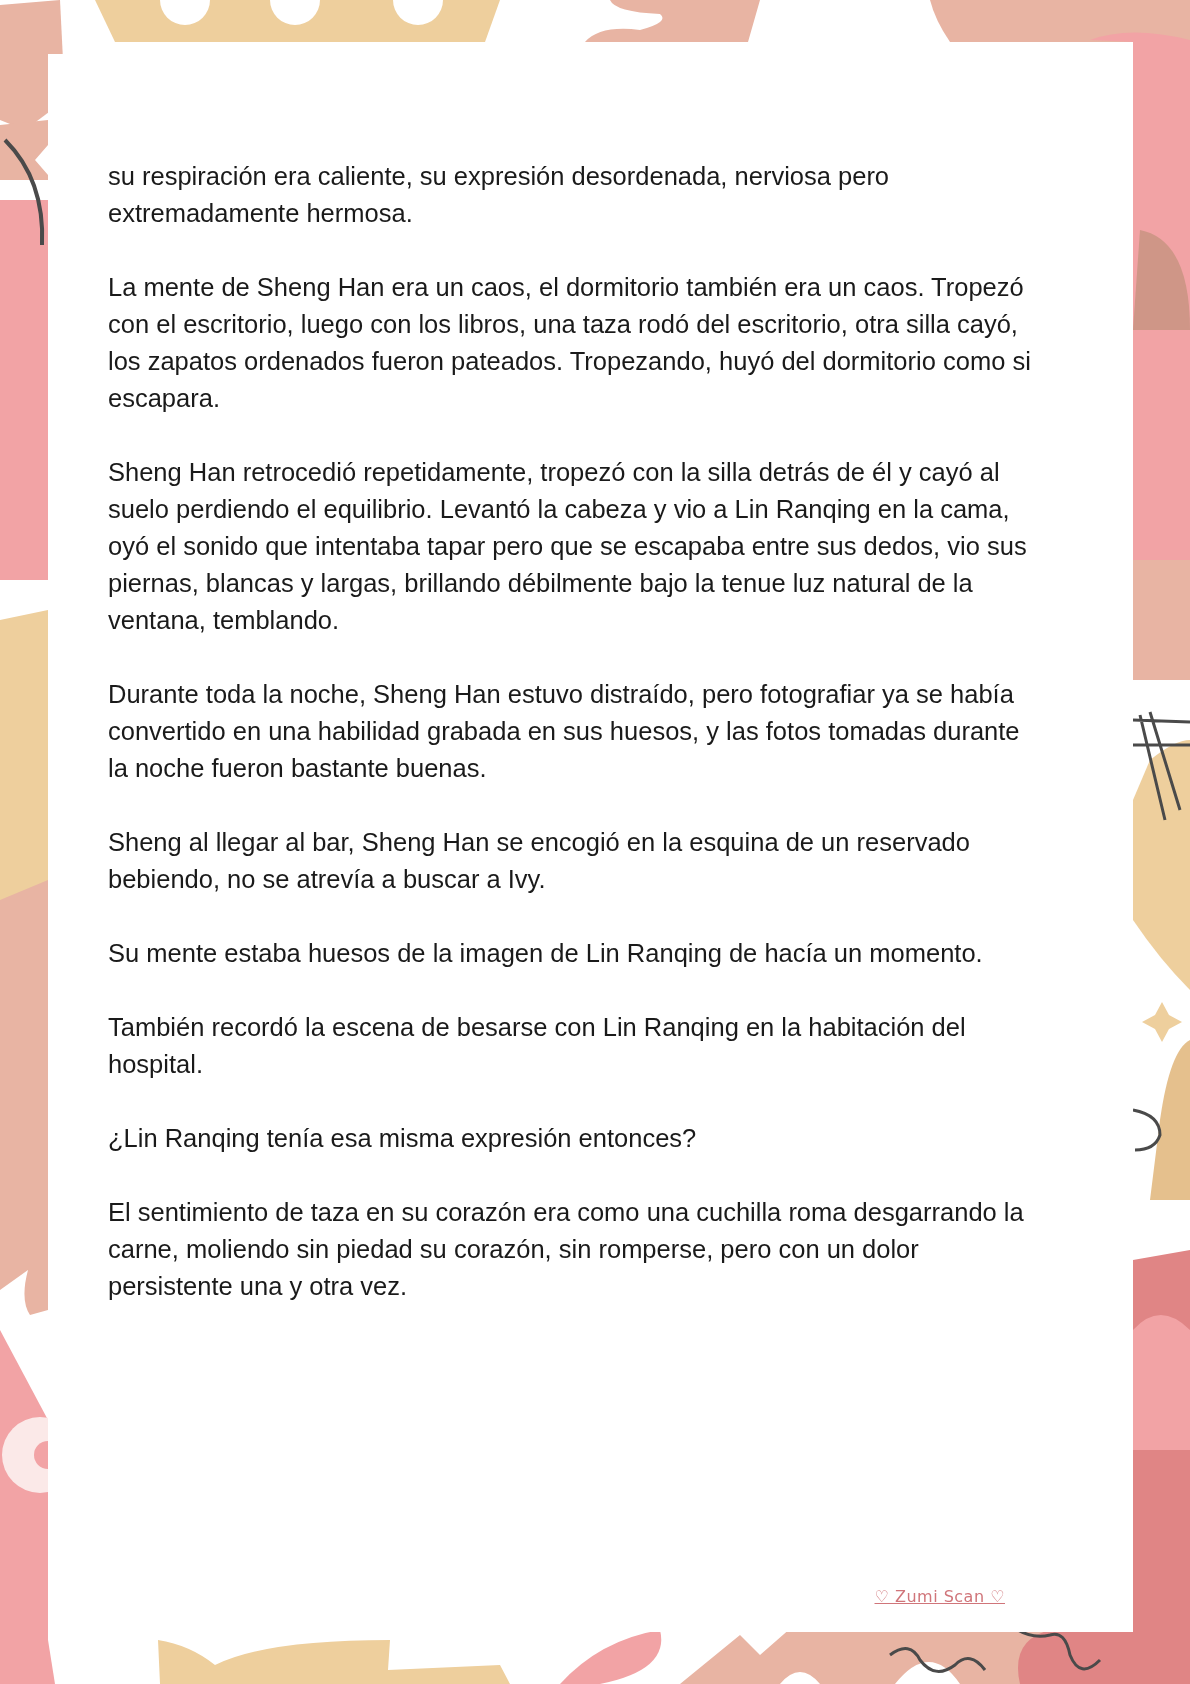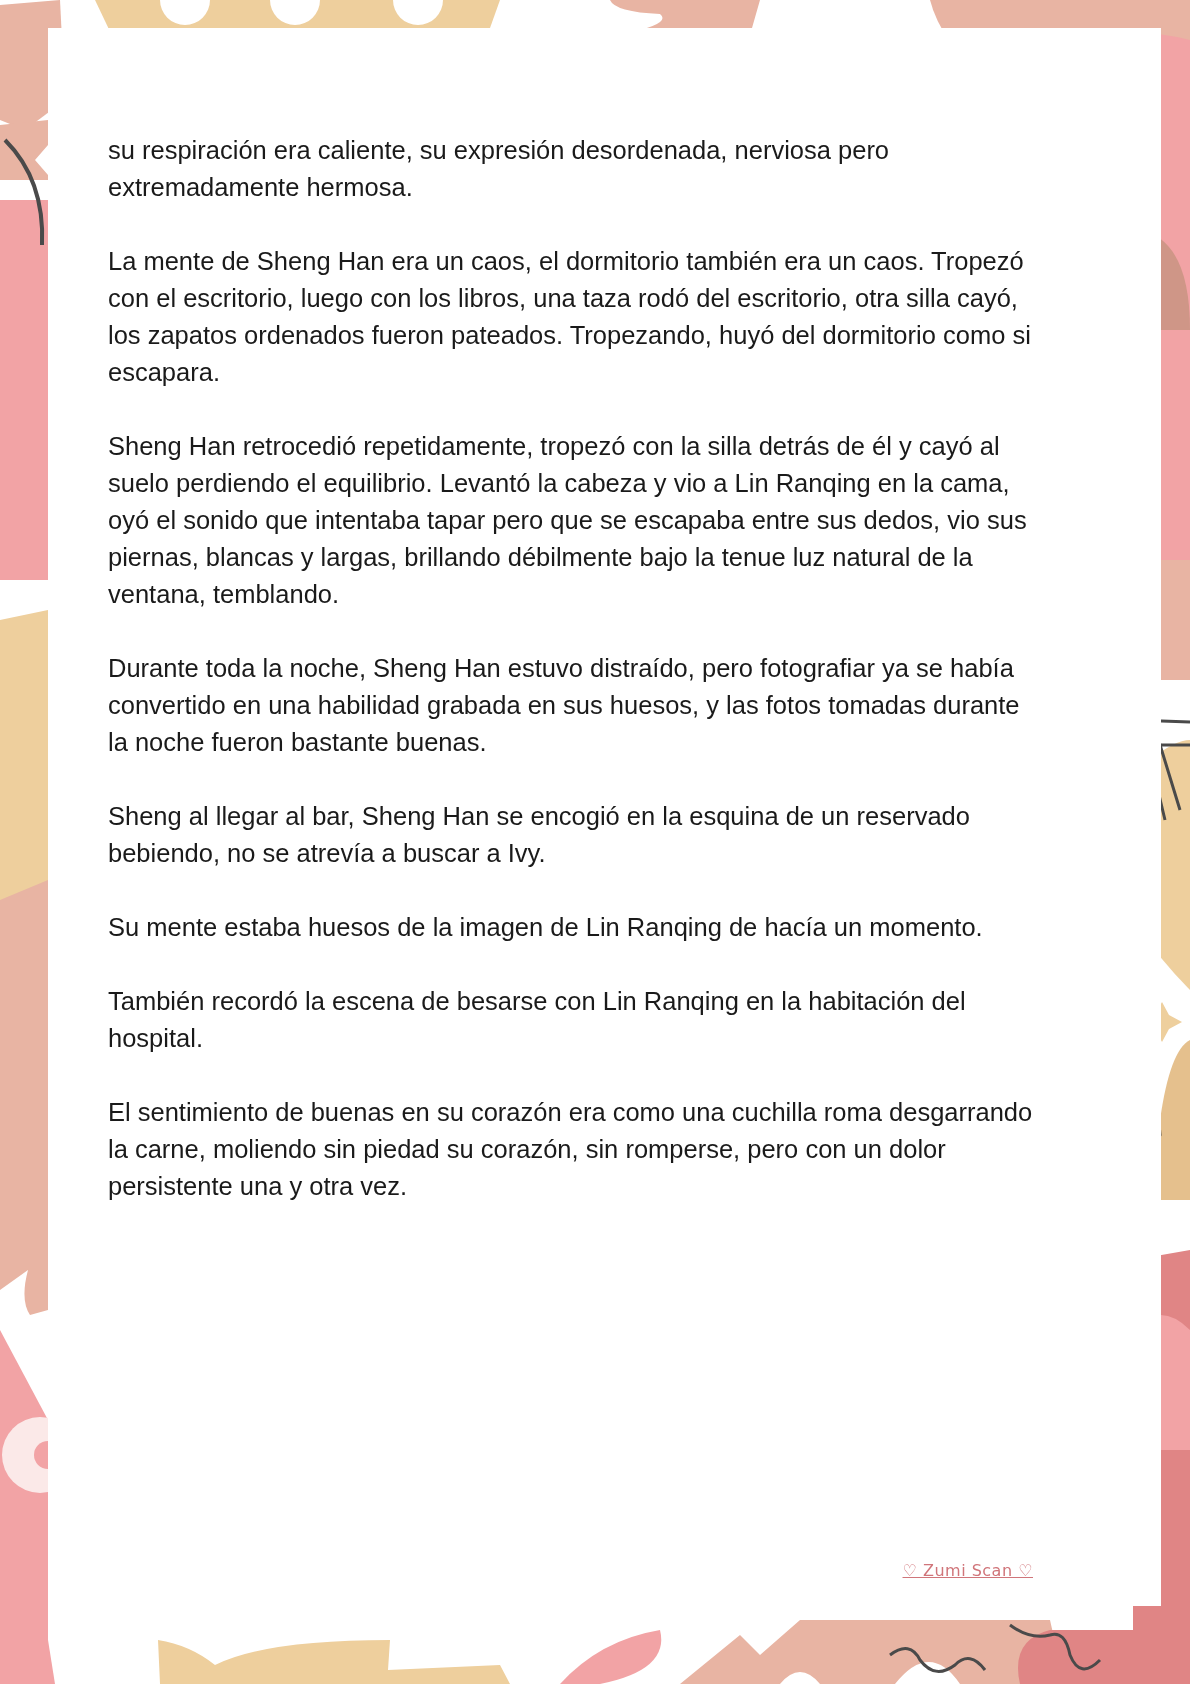--- a/index.html
+++ b/index.html
@@ -3,22 +3,22 @@
   <meta charset="utf-8">
   <style>
     html, body { margin: 0; padding: 0; }
     body {
       width: 1190px; height: 1684px; position: relative; overflow: hidden;
       background: #ffffff;
       font-family: "Liberation Sans", "DejaVu Sans", sans-serif;
     }
     .deco { position: absolute; }
     .page {
-      position: absolute; left: 48px; top: 28px; width: 1085px; height: 1578px;
-      background: #ffffff; z-index: 5; padding-left: 28px;
+      position: absolute; left: 48px; top: 54px; width: 1085px; height: 1578px;
+      background: #ffffff; z-index: 5;
     }
     .content {
       position: absolute; left: 60px; top: 104px; width: 930px;
       font-size: 25.5px; line-height: 37px; color: #1a1a1a;
     }
     .content p { margin: 0 0 37px 0; }
     .signature {
       position: absolute; right: 128px; bottom: 26px;
       font-family: "DejaVu Sans", sans-serif; font-size: 16px; color: #d0757a;
       letter-spacing: 0.5px;
@@ -69,16 +69,17 @@
 
 <div class="page">
   <div class="content">
     <p>su respiración era caliente, su expresión desordenada, nerviosa pero extremadamente hermosa.</p>
     <p>La mente de Sheng Han era un caos, el dormitorio también era un caos. Tropezó con el escritorio, luego con los libros, una taza rodó del escritorio, otra silla cayó, los zapatos ordenados fueron pateados. Tropezando, huyó del dormitorio como si escapara.</p>
     <p>Sheng Han retrocedió repetidamente, tropezó con la silla detrás de él y cayó al suelo perdiendo el equilibrio. Levantó la cabeza y vio a Lin Ranqing en la cama, oyó el sonido que intentaba tapar pero que se escapaba entre sus dedos, vio sus piernas, blancas y largas, brillando débilmente bajo la tenue luz natural de la ventana, temblando.</p>
     <p>Durante toda la noche, Sheng Han estuvo distraído, pero fotografiar ya se había convertido en una habilidad grabada en sus huesos, y las fotos tomadas durante la noche fueron bastante buenas.</p>
     <p>Sheng al llegar al bar, Sheng Han se encogió en la esquina de un reservado bebiendo, no se atrevía a buscar a Ivy.</p>
     <p>Su mente estaba huesos de la imagen de Lin Ranqing de hacía un momento.</p>
     <p>También recordó la escena de besarse con Lin Ranqing en la habitación del hospital.</p>
-    <p>El sentimiento de buenas en su corazón era como una cuchilla roma desgarrando la carne, moliendo sin piedad su corazón, sin romperse, pero con un dolor persistente una y otra vez.</p>
+    <p>¿Lin Ranqing tenía esa misma expresión entonces?</p>
+    <p>El sentimiento de taza en su corazón era como una cuchilla roma desgarrando la carne, moliendo sin piedad su corazón, sin romperse, pero con un dolor persistente una y otra vez.</p>
   </div>
   <div class="signature">♡ Zumi Scan ♡</div>
 </div>
 
 </body></html>

